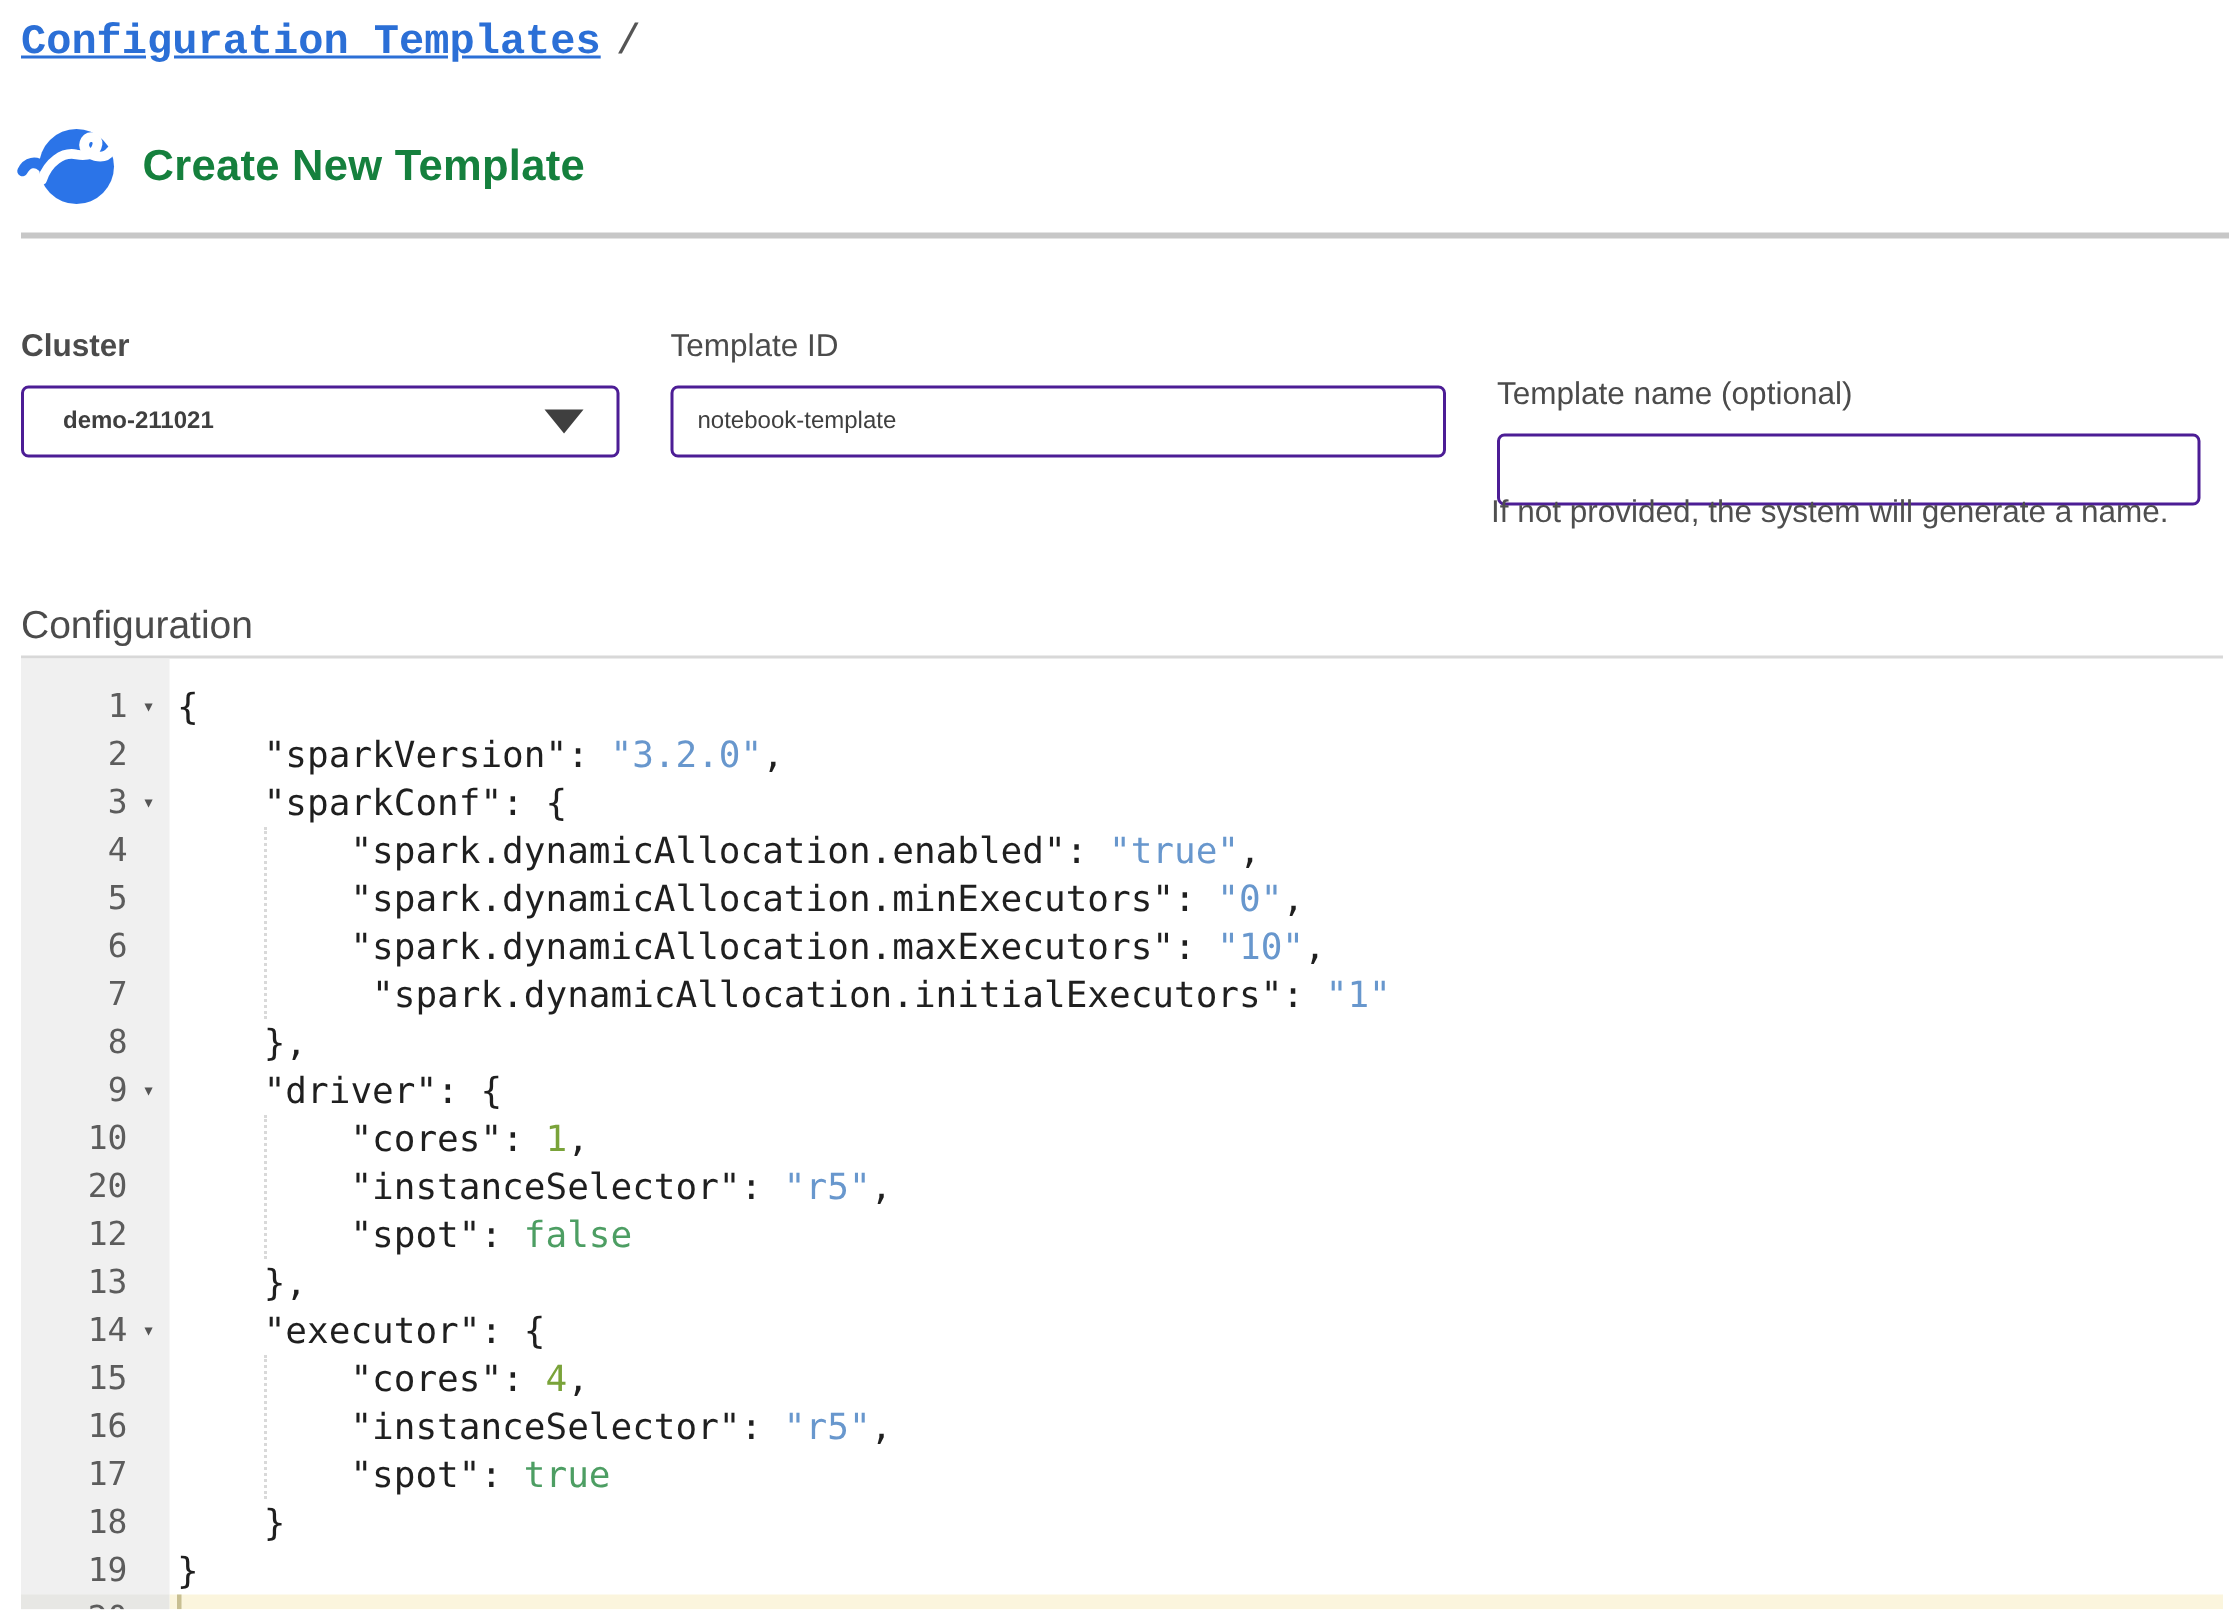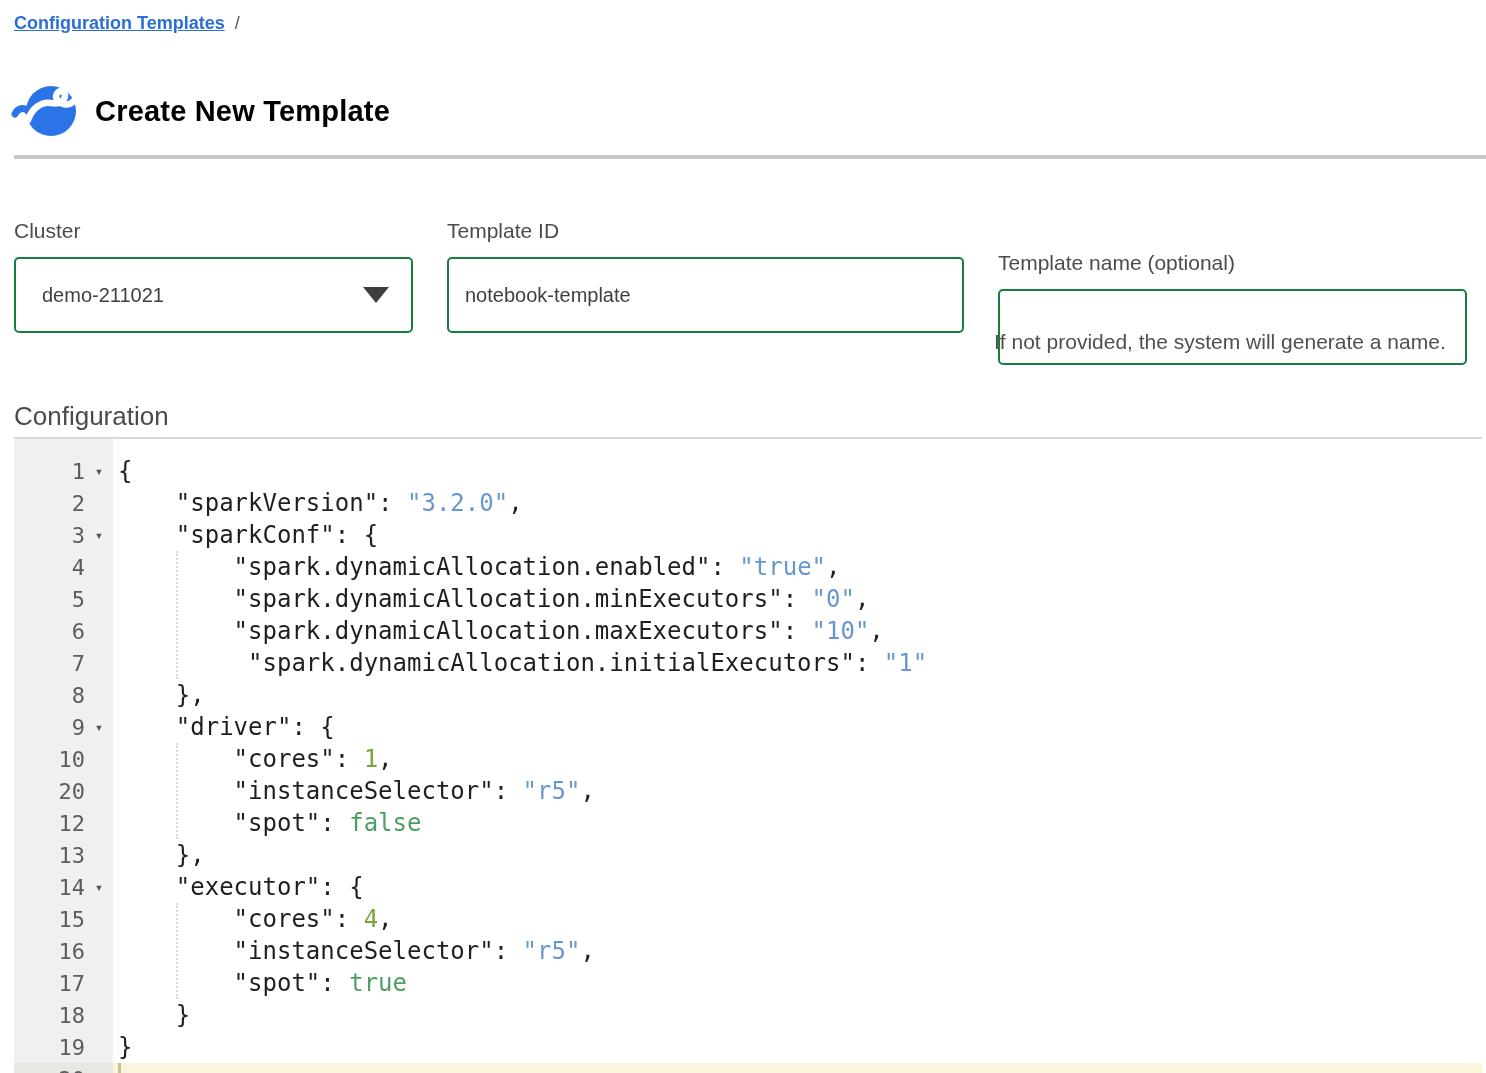--- a/index.html
+++ b/index.html
@@ -1,37 +1,37 @@
 <!DOCTYPE html>
 <html><head>
 <meta charset="utf-8">
 <style>
   html,body{margin:0;padding:0;background:#fff;}
   body{font-family:"Liberation Sans",sans-serif;}
   .page{position:relative;width:1486px;height:1073px;overflow:hidden;background:#fff;}
 
   
-  .breadcrumb{position:absolute;left:14px;top:13px;font-size:18px;font-weight:600;color:#4a4a4a;display:flex;gap:10px;align-items:baseline;}
+  .breadcrumb{position:absolute;left:14px;top:13px;font-size:28px;font-weight:600;color:#4a4a4a;display:flex;gap:10px;align-items:baseline;font-family:Liberation Mono, monospace;}
   .breadcrumb a{color:#2b6fd6;text-decoration:underline;cursor:pointer;}
   .breadcrumb .sep{font-weight:400;color:#555;}
 
   
   .header{position:absolute;left:12px;top:82px;display:flex;align-items:center;gap:17px;}
   .logo{width:66px;height:58px;overflow:visible;}
-  .title{font-size:29px;font-weight:700;color:#000000;letter-spacing:.2px;}
+  .title{font-size:29px;font-weight:700;color:#15803d;letter-spacing:.2px;}
 
   .divider{position:absolute;left:14px;right:0;top:155px;height:4px;background:#c7c7c7;}
 
   
   .field{position:absolute;top:219px;}
-  .f1{left:14px;width:399px;}
+  .f1{left:14px;width:399px;font-weight:bold;}
   .f2{left:447px;width:517px;}
   .f3{left:998px;width:469px;margin-top:32px;}
   .label{font-size:21px;color:#4b4b4b;margin-bottom:14px;}
-  .box{height:76px;border:2px solid #15803d;border-radius:5px;box-sizing:border-box;font-size:20px;color:#3f3f3f;background:#fff;}
+  .box{height:48px;border:2px solid #4c1d95;border-radius:5px;box-sizing:border-box;font-size:16px;color:#3f3f3f;background:#fff;}
   .select-box{display:flex;align-items:center;justify-content:space-between;padding:0 22px 0 26px;cursor:pointer;}
   .caret{width:0;height:0;border-left:13px solid transparent;border-right:13px solid transparent;border-top:16px solid #3f3f3f;}
   input.box{width:100%;padding:0 16px;outline:none;font-family:"Liberation Sans",sans-serif;}
   .helper{position:absolute;left:994px;top:330px;font-size:21px;color:#4f4f4f;}
 
   
   .config-label{position:absolute;left:14px;top:401px;font-size:26px;color:#4b4b4b;}
   .editor{position:absolute;left:14px;top:437px;right:4px;bottom:0;border-top:2px solid #d8d8d8;display:flex;overflow:hidden;background:#fff;}
   .gutter{width:99px;background:#f0f0f0;padding-top:16px;box-sizing:border-box;flex-shrink:0;}
   .gutter-cell{height:32px;display:flex;align-items:center;font-family:"DejaVu Sans Mono",monospace;font-size:22px;color:#5c5c5c;}

